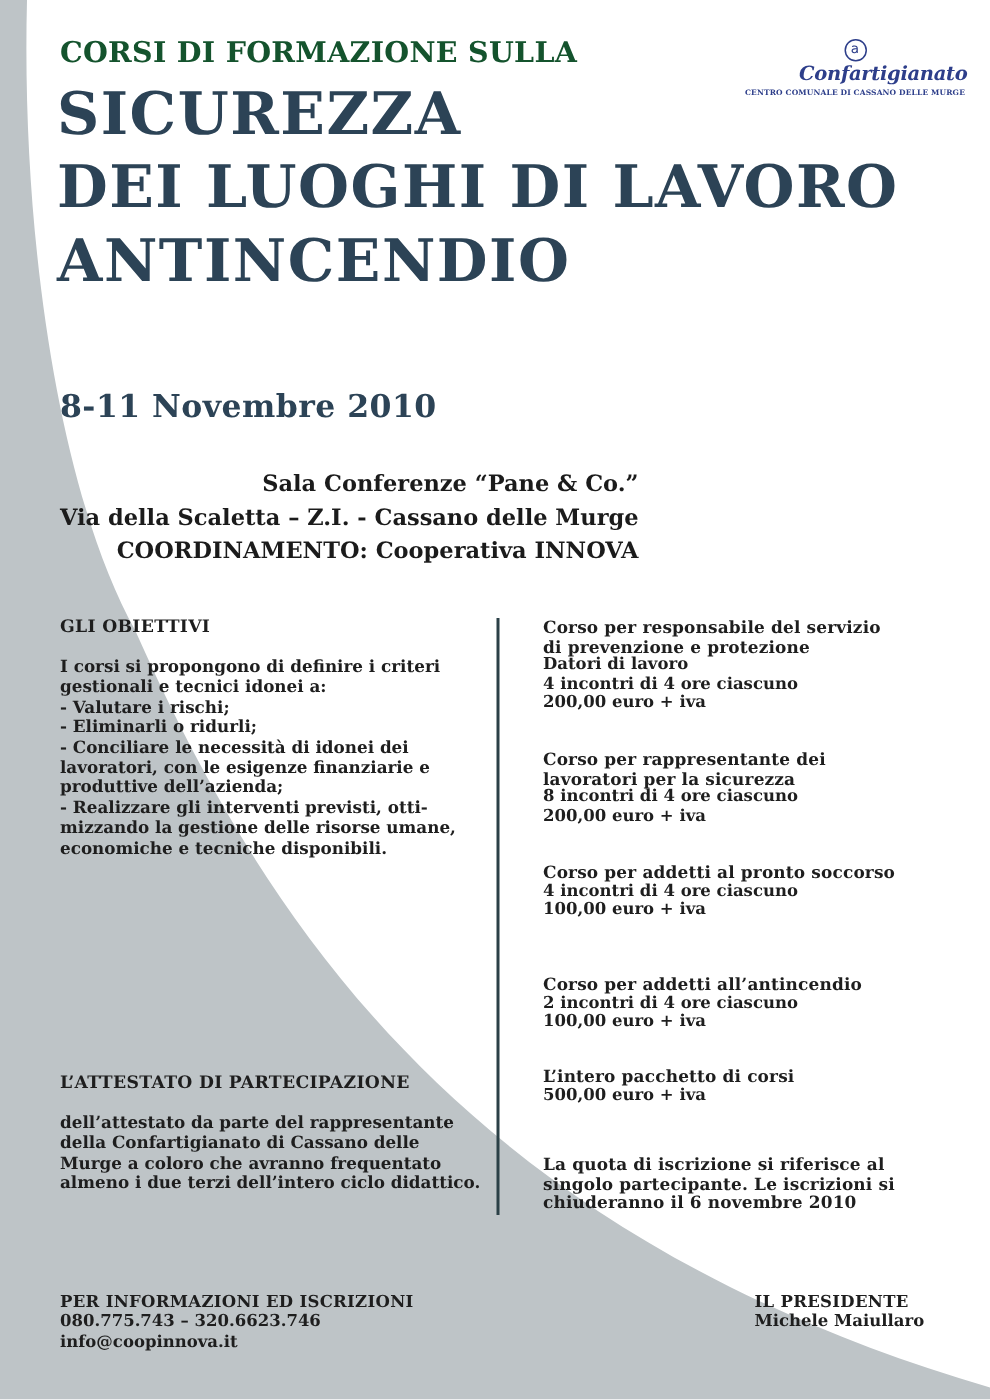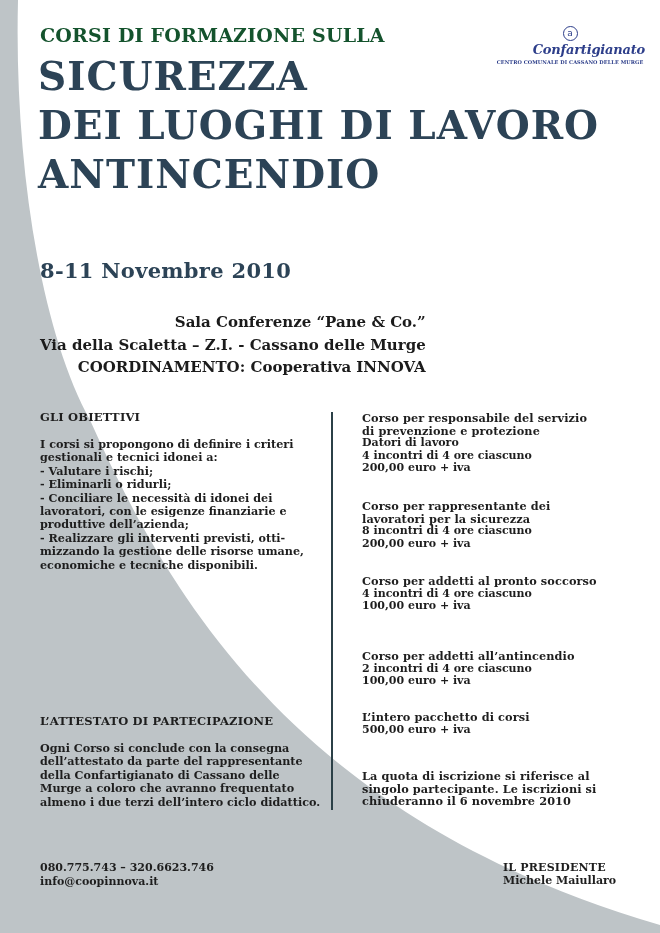--- a/index.html
+++ b/index.html
@@ -101,21 +101,20 @@
     <div>produttive dell’azienda;</div>
     <div>-  Realizzare gli interventi previsti, otti-</div>
     <div>mizzando la gestione delle risorse umane,</div>
     <div>economiche e tecniche disponibili.</div>
   </div>
 </div>
 
 <div class="layer att">
   <div class="sec-head">L’ATTESTATO  DI PARTECIPAZIONE</div>
   <div class="body-text obj-block">
-    <div>Ogni Corso si conclude con la consegna</div>
     <div>dell’attestato da parte del rappresentante</div>
     <div>della Confartigianato  di Cassano delle</div>
     <div>Murge a coloro che avranno frequentato</div>
     <div>almeno i due terzi dell’intero ciclo didattico.</div>
   </div>
 </div>
 
 <div class="divider"></div>
 
 <div class="course layer" style="top:412px;">
@@ -150,20 +149,21 @@
   <div class="cd">500,00 euro + iva</div>
 </div>
 
 <div class="course layer" style="top:770px;">
   <div class="ct">La quota di iscrizione si riferisce al</div>
   <div class="ct">singolo partecipante. Le iscrizioni si</div>
   <div class="ct">chiuderanno il 6 novembre 2010</div>
 </div>
 
 <div class="layer footer-left">
+  <div class="foot-head">PER INFORMAZIONI  ED ISCRIZIONI</div>
   <div class="foot-line">080.775.743 – 320.6623.746</div>
   <div class="foot-line">info@coopinnova.it</div>
 </div>
 
 <div class="layer footer-right">
   <div class="foot-head">IL PRESIDENTE</div>
   <div class="foot-line">Michele Maiullaro</div>
 </div>
 
 </body></html>

